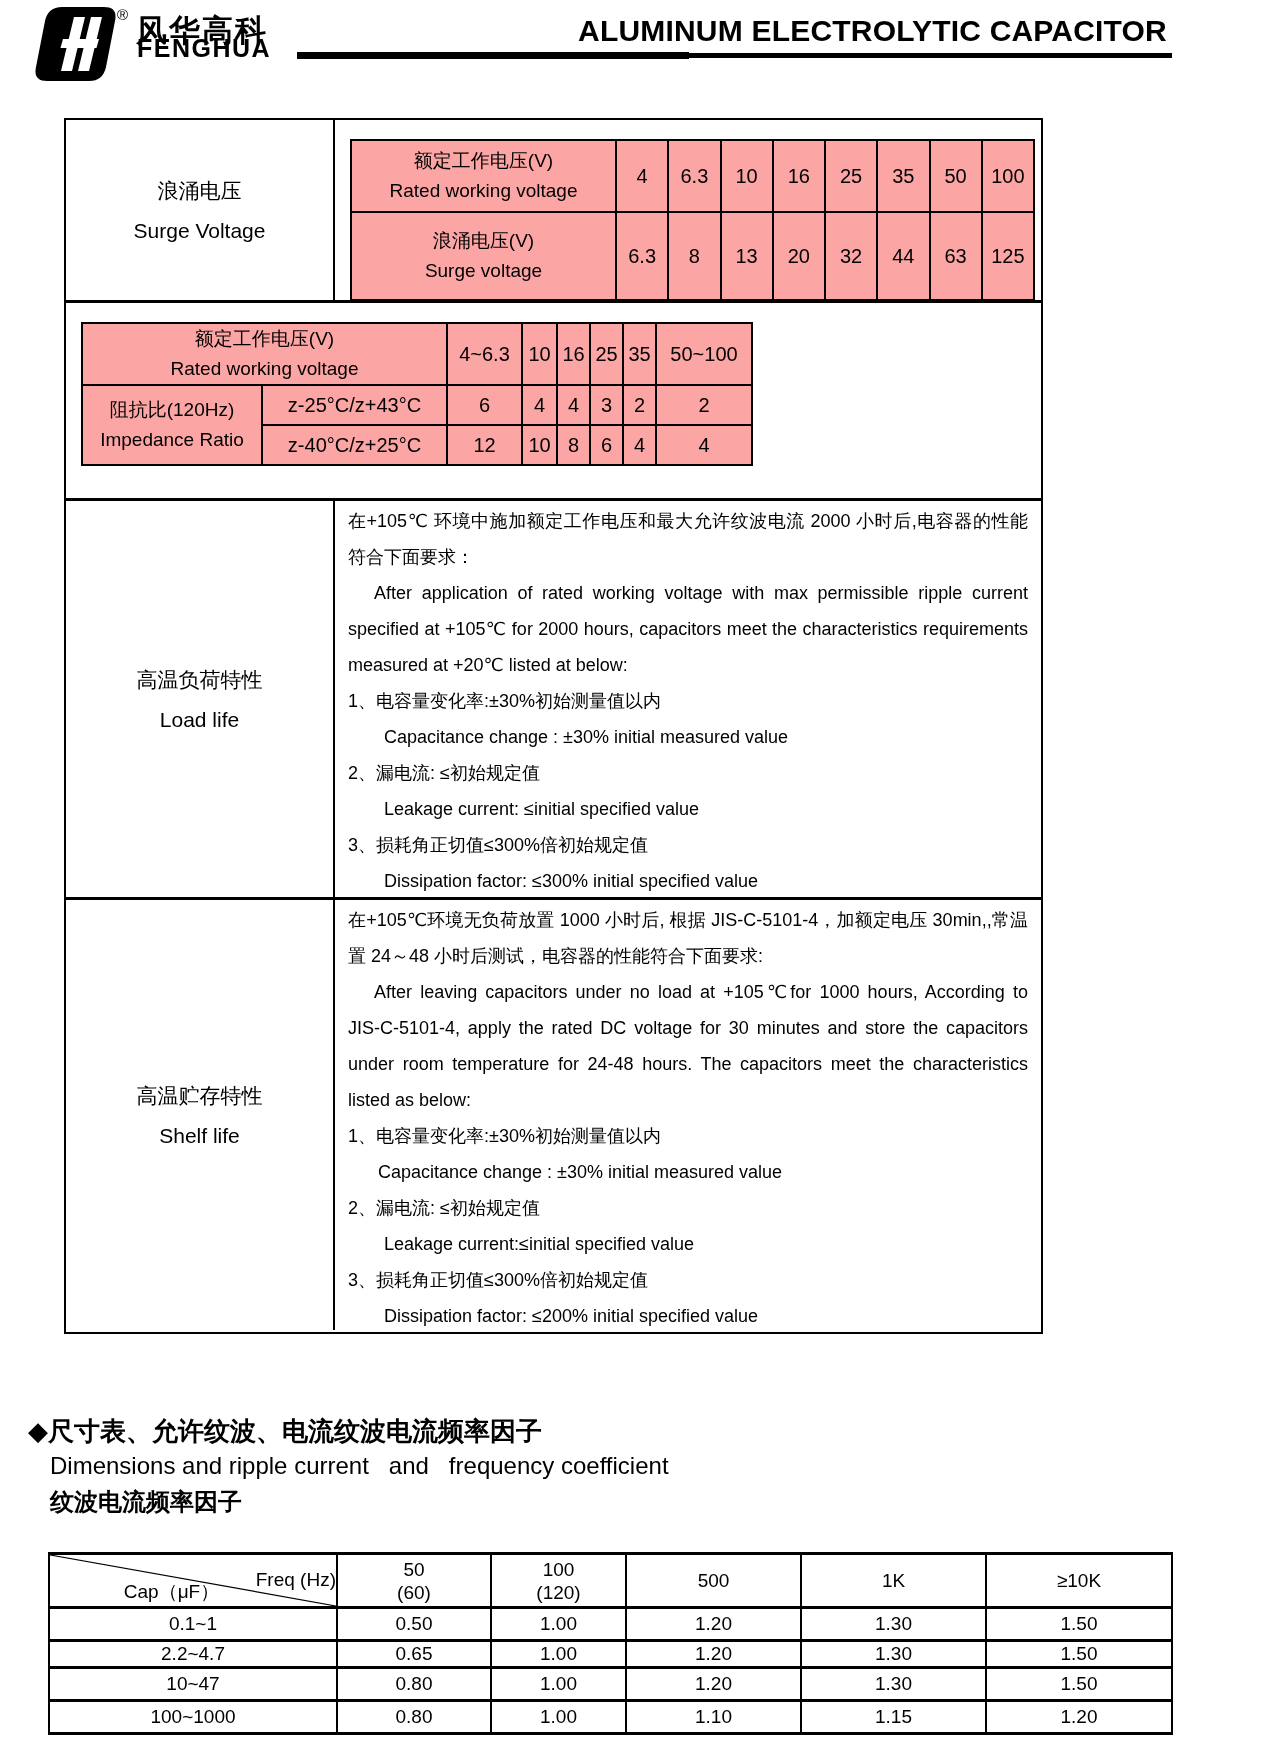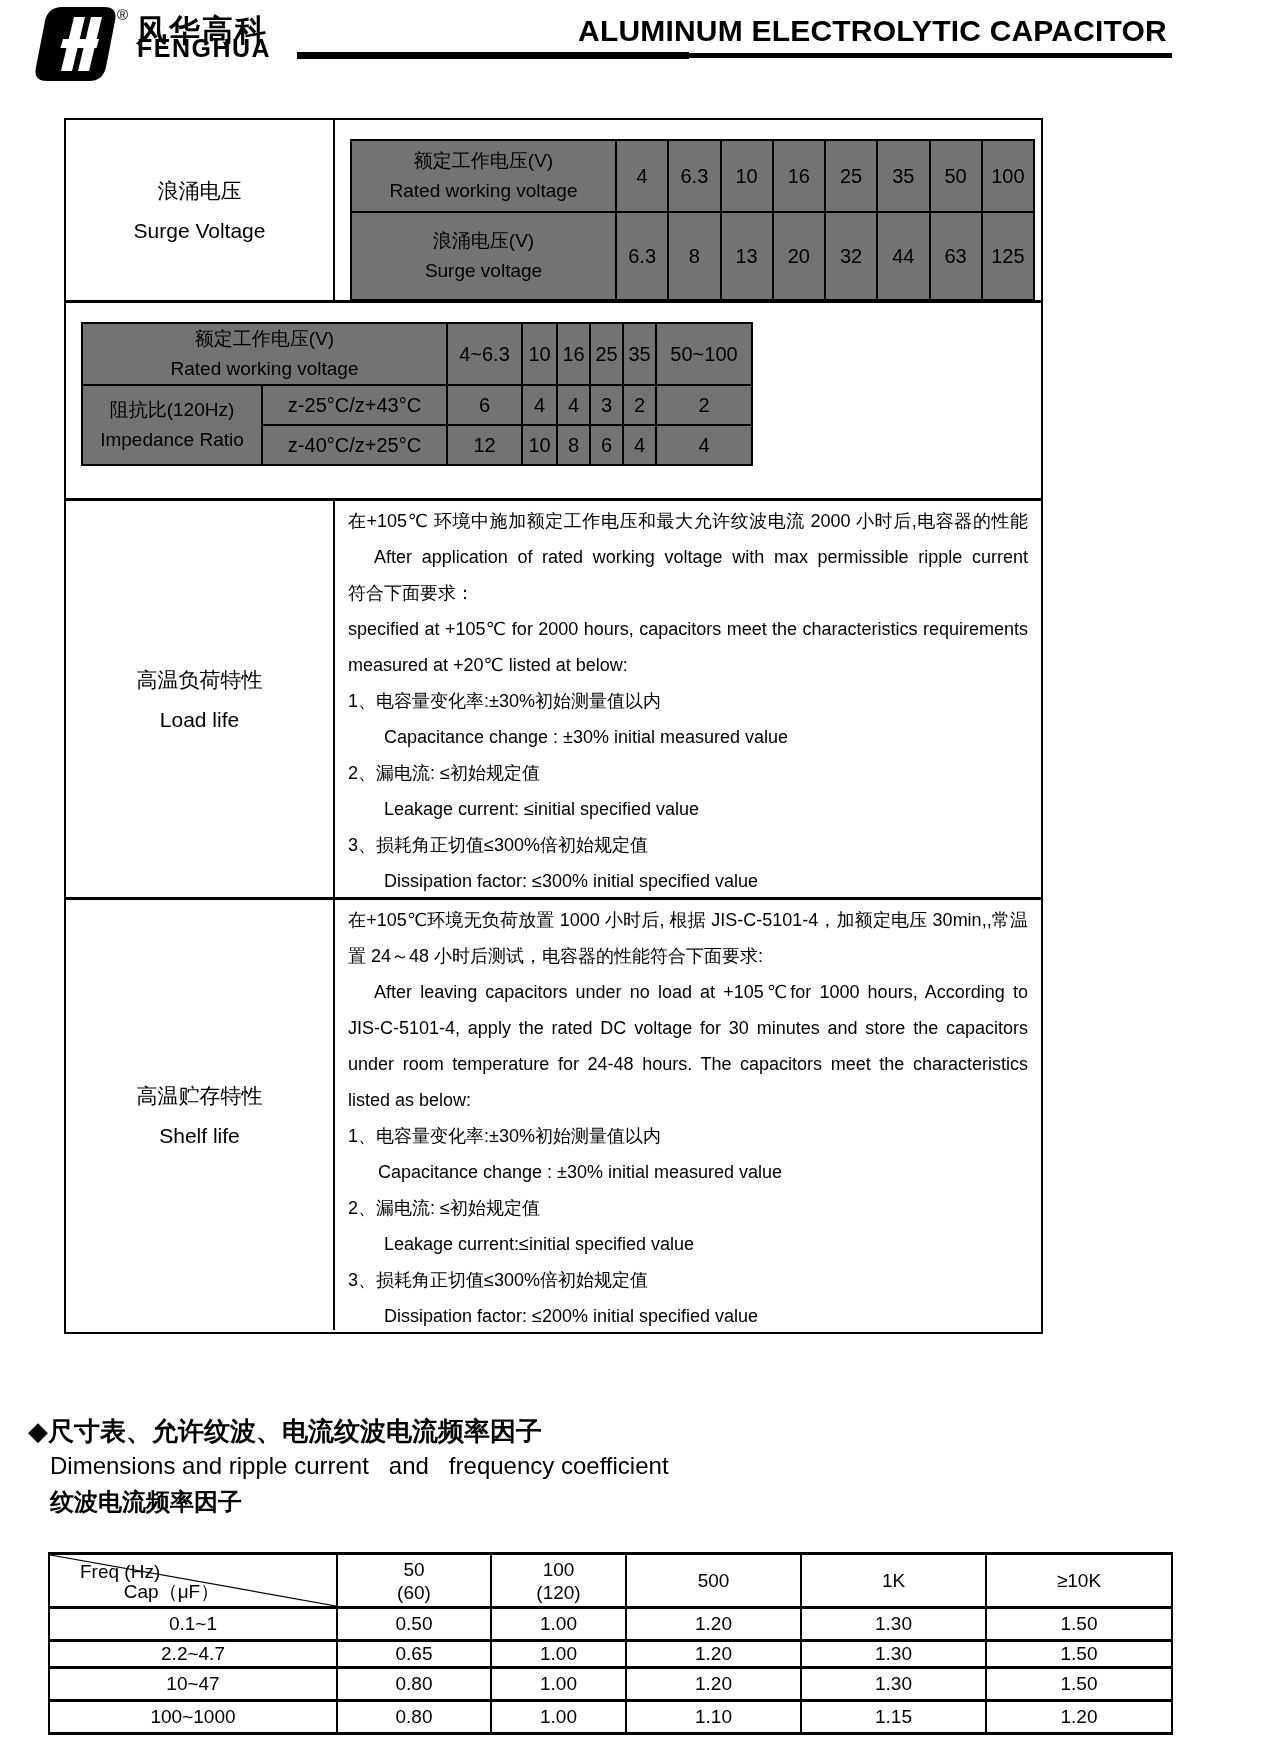--- a/index.html
+++ b/index.html
@@ -19,21 +19,21 @@
   .main-table{position:absolute;left:64px;top:118px;width:979px;height:1216px;
               border:2px solid #000;box-sizing:border-box;}
   .mrow{display:flex;box-sizing:border-box;border-bottom:3px solid #000;}
   .mrow:last-child{border-bottom:none;}
   .mleft{width:269px;box-sizing:border-box;border-right:2px solid #000;display:flex;
          flex-direction:column;align-items:center;justify-content:center;gap:14px;flex-shrink:0;}
   .mright{flex:1;position:relative;box-sizing:border-box;}
   .lbl-cn{font-size:21px;white-space:nowrap;}
   .lbl-en{font-size:21px;white-space:nowrap;}
 
-  table.grid{border-collapse:collapse;position:absolute;table-layout:fixed;background:#737373;}
+  table.grid{border-collapse:collapse;position:absolute;table-layout:fixed;background:#fca5a5;}
   table.grid td{border:2px solid #000;text-align:center;vertical-align:middle;
                 font-size:20px;padding:0;box-sizing:border-box;}
   td.glbl div{font-size:19px;line-height:30px;white-space:nowrap;}
   td.gcond{font-size:19px;white-space:nowrap;}
 
   
   .tcell{position:absolute;left:0;top:0;right:0;bottom:0;padding:2px 13px 0 13px;}
   .tline{height:36px;line-height:36px;font-size:18px;overflow:hidden;white-space:nowrap;}
   .tline.stretch{white-space:normal;text-align:justify;text-align-last:justify;}
   .tline.ind{text-indent:26px;}
@@ -46,21 +46,21 @@
   .h-cn2{position:absolute;left:50px;top:1486px;font-size:24px;font-weight:bold;white-space:nowrap;}
   .h-en2{position:absolute;left:50px;top:1518px;font-size:24px;white-space:nowrap;}
 
   
   table.freq{position:absolute;left:48px;top:1552px;width:1123px;border-collapse:collapse;
              table-layout:fixed;}
   table.freq td{border:2px solid #000;border-top-width:3px;border-bottom-width:3px;
                 text-align:center;vertical-align:middle;font-size:19px;padding:0;box-sizing:border-box;}
   .corner{position:relative;}
   .corner svg{position:absolute;left:0;top:0;width:100%;height:100%;}
-  .corner .cfreq{position:absolute;top:6px;left:30px;right:0;text-align:left;font-size:19px;}
+  .corner .cfreq{position:absolute;top:14px;left:30px;right:0;text-align:right;font-size:19px;}
   .corner .ccap{position:absolute;bottom:1px;left:0;right:55px;text-align:center;font-size:19px;padding-left:12px;}
   .fh div{line-height:23px;}
 </style>
 </head>
 <body>
 
 <div class="page">
 
   <div class="abs" style="left:34px;top:4px;width:86px;height:80px;">
     <svg width="86" height="80" viewBox="0 0 86 80">
@@ -174,22 +174,22 @@
     </div>
 
     <div class="mrow" style="height:399px;">
       <div class="mleft">
         <div class="lbl-cn">高温负荷特性</div>
         <div class="lbl-en">Load life</div>
       </div>
       <div class="mright">
         <div class="tcell">
           <div class="tline stretch">在+105℃ 环境中施加额定工作电压和最大允许纹波电流 2000 小时后,电容器的性能</div>
+          <div class="tline">符合下面要求：</div>
           <div class="tline stretch ind">After application of rated working voltage with max permissible ripple current</div>
-          <div class="tline">符合下面要求：</div>
           <div class="tline stretch">specified at +105℃ for 2000 hours, capacitors meet the characteristics requirements</div>
           <div class="tline">measured at +20℃ listed at below:</div>
           <div class="tline">1、电容量变化率:±30%初始测量值以内</div>
           <div class="tline sub">Capacitance change : ±30% initial measured value</div>
           <div class="tline">2、漏电流: ≤初始规定值</div>
           <div class="tline sub">Leakage current: ≤initial specified value</div>
           <div class="tline">3、损耗角正切值≤300%倍初始规定值</div>
           <div class="tline sub">Dissipation factor: ≤300% initial specified value</div>
         </div>
       </div>

